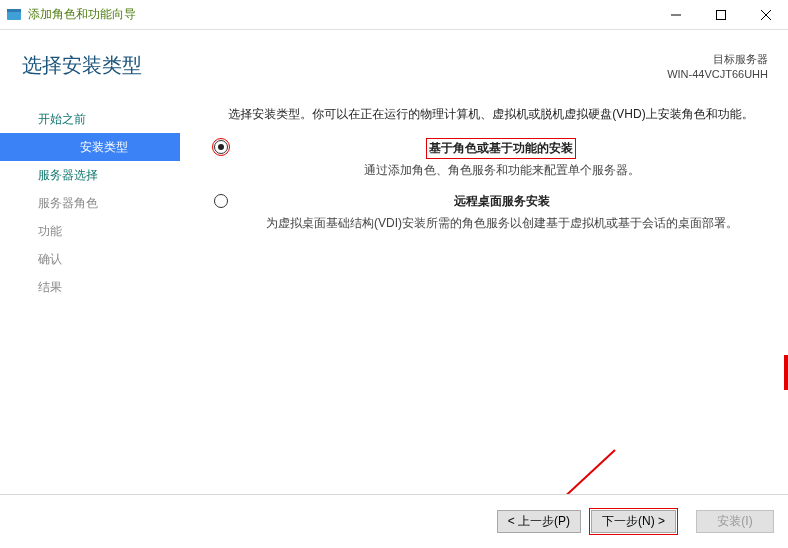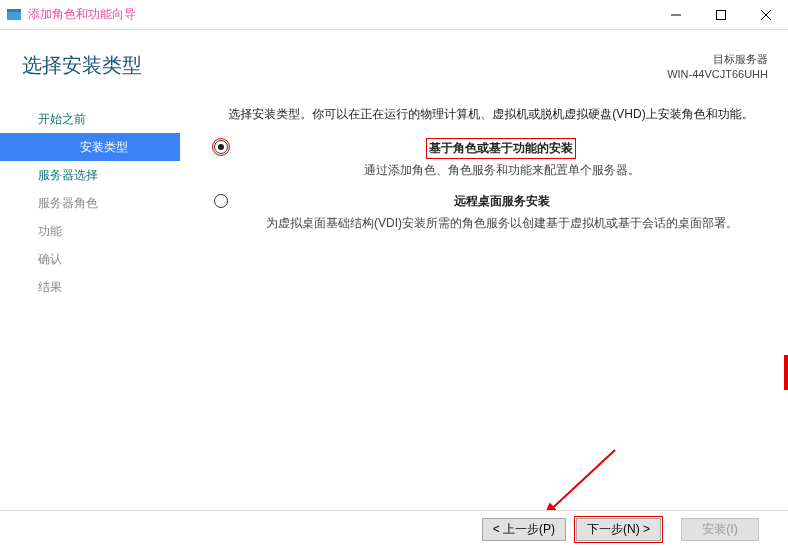--- a/index.html
+++ b/index.html
@@ -18,21 +18,21 @@
       align-items: center;
       border-bottom: 1px solid #e0e0e0;
       background: #fff;
     }
     .titlebar .app-icon {
       width: 16px; height: 16px;
       margin-left: 6px;
       margin-right: 6px;
       display: inline-block;
     }
-    .titlebar .title { font-size: 12px; color: #ec4899; }
+    .titlebar .title { font-size: 12px; color: #4d7c0f; }
     .winbtns { margin-left: auto; display: flex; }
     .winbtn {
       width: 45px; height: 30px;
       display: flex; align-items: center; justify-content: center;
       font-family: "Segoe UI Symbol", sans-serif;
       font-size: 10px;
       color: #000;
       cursor: default;
     }
 
@@ -122,26 +122,26 @@
       outline-offset: 1px;
     }
     .option-desc {
       color: #444;
       margin-top: 2px;
     }
 
     .footer {
       position: absolute;
       bottom: 0; left: 0; right: 0;
-      height: 38px;
+      height: 54px;
       border-top: 1px solid #d8d8d8;
       display: flex;
       align-items: center;
       justify-content: flex-end;
-      padding-right: 29px;
+      padding-right: 14px;
       gap: 8px;
       background: #fff;
     }
     .btn {
       min-width: 78px;
       height: 23px;
       padding: 0 10px;
       border: 1px solid #a7a7a7;
       background: #e1e1e1;
       font-size: 12px;

